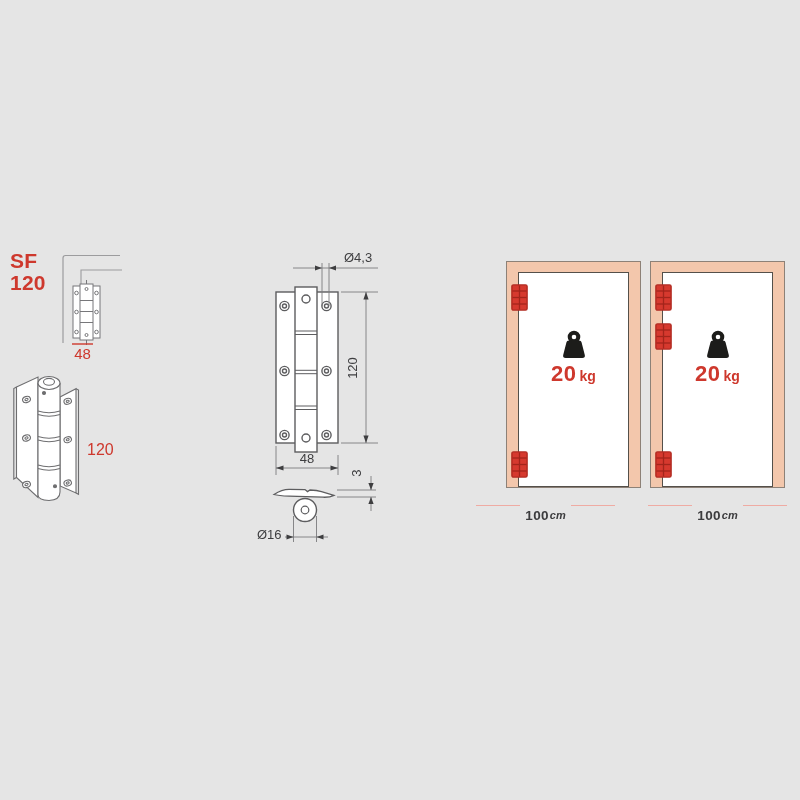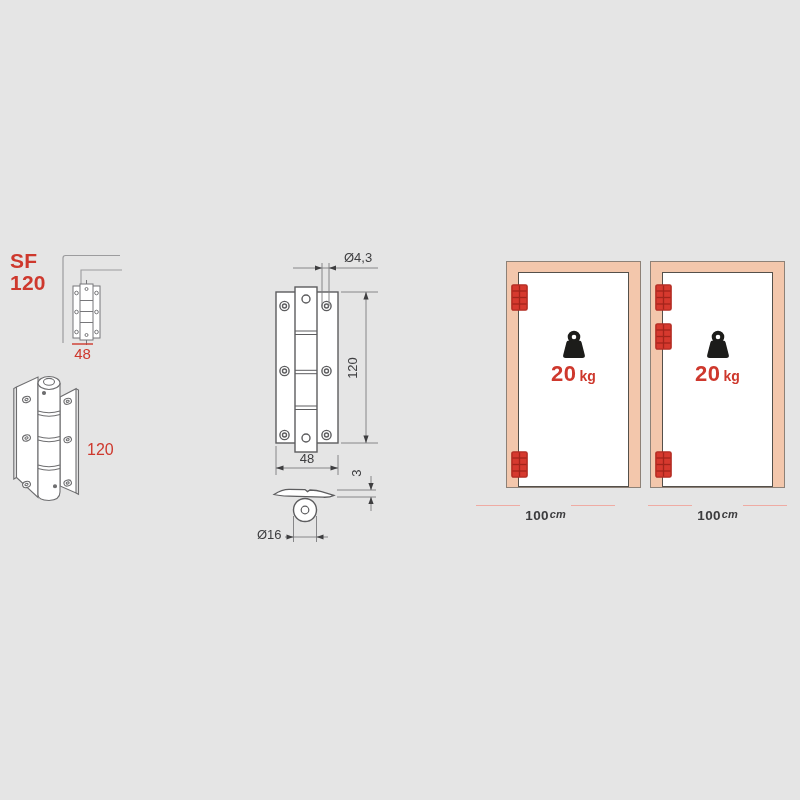--- a/index.html
+++ b/index.html
@@ -39,21 +39,21 @@
   .weight-value{font-size:22px;font-weight:700;letter-spacing:.5px;}
   .weight-unit{font-size:14px;font-weight:600;}
   .door-width{
     position:absolute;top:497px;width:135px;height:16px;
     display:flex;align-items:center;justify-content:center;gap:5px;
     color:#3c3c3e;
   }
   .door-width .dim-line{flex:0 0 auto;width:44px;height:1px;background:#efaba3;}
   .door-width .w-val{font-size:13.5px;font-weight:600;letter-spacing:.3px;}
   .door-width .w-unit{font-size:11px;font-weight:600;margin-left:1px;font-style:italic;}
-  .door-width .w-text{display:flex;align-items:flex-start;margin-top:20px;}
+  .door-width .w-text{display:flex;align-items:center;margin-top:20px;}
 
   svg{display:block;}
   svg text{font-family:"Liberation Sans", sans-serif;}
   .dimtext{fill:#3e3e40;font-size:13px;}
   .redtext{fill:#ce382d;}
 </style>
 </head>
 <body>
 
 <div id="canvas">

